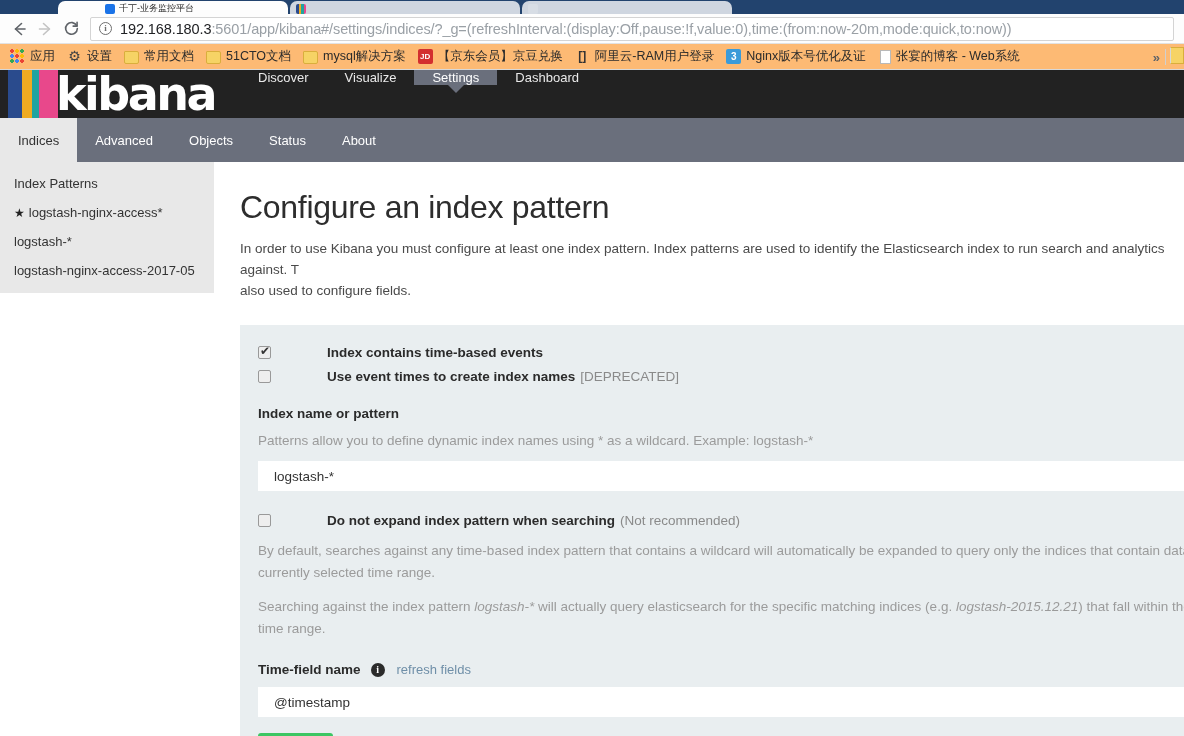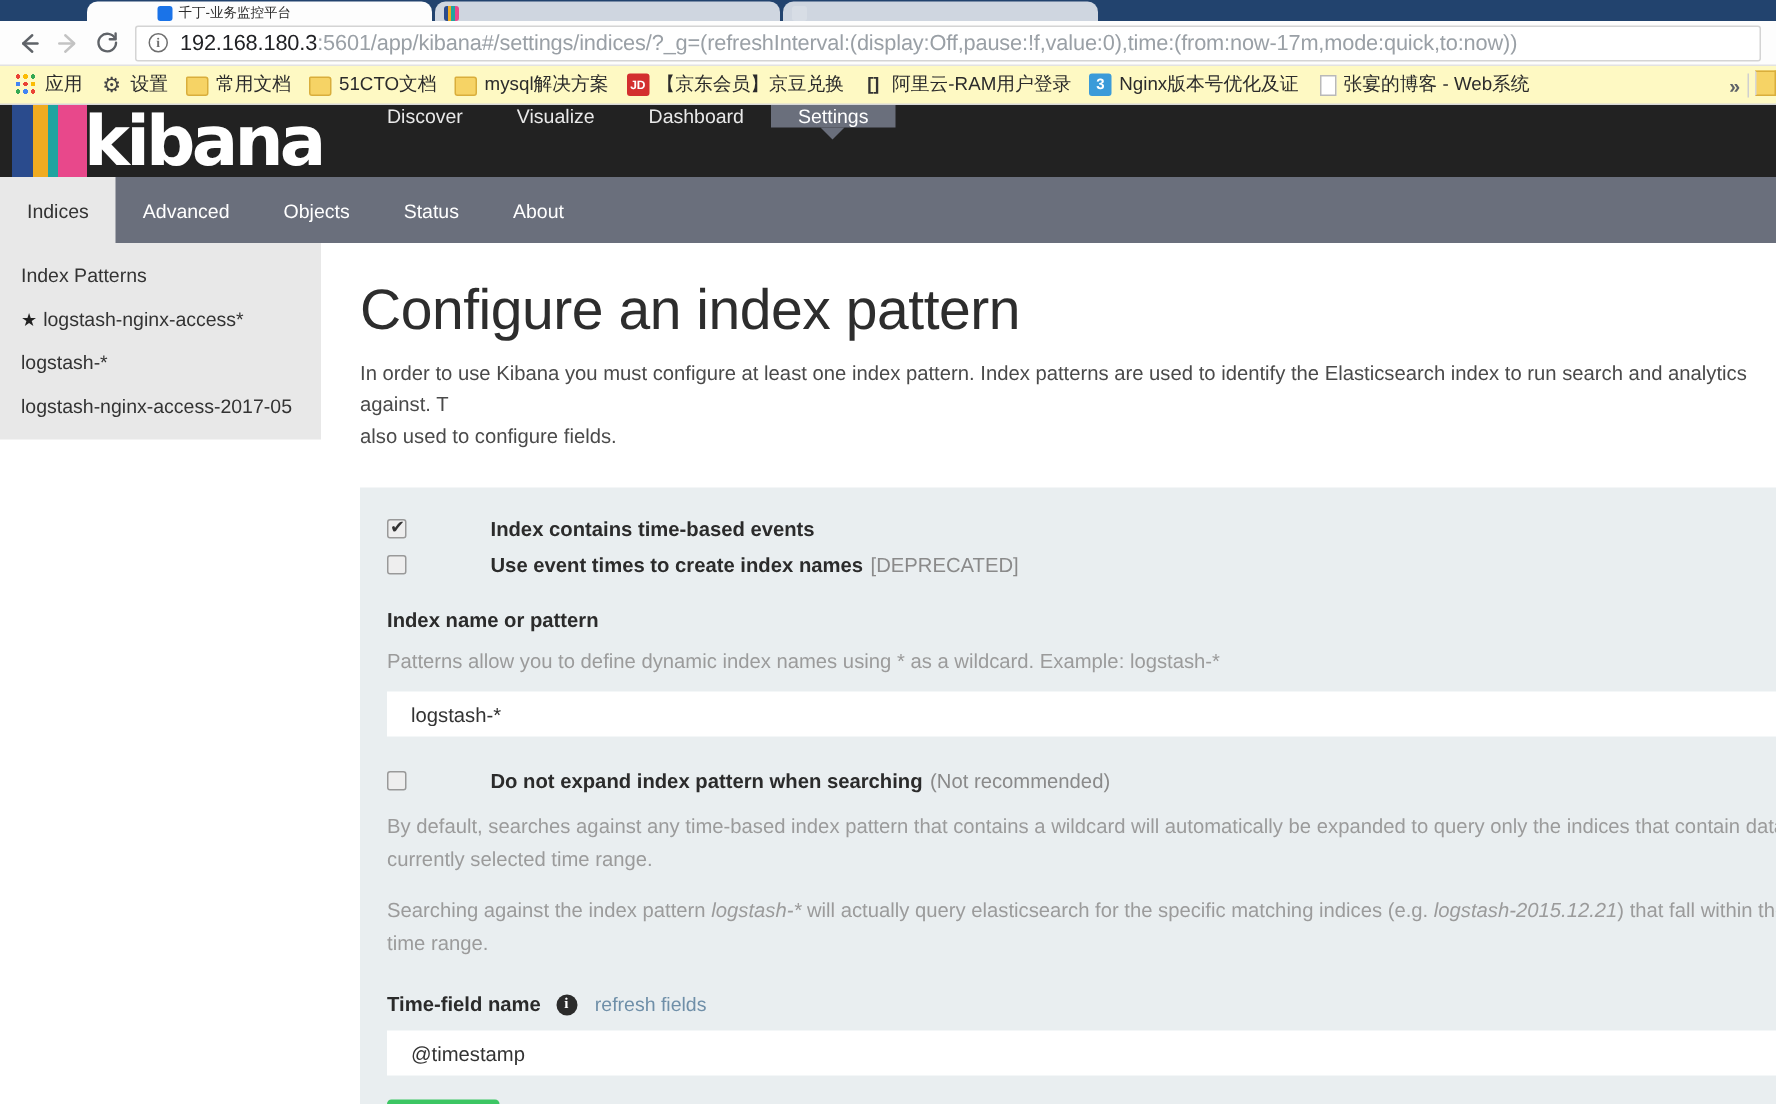--- a/index.html
+++ b/index.html
@@ -96,21 +96,21 @@
   .url {
     font-size: 14.5px;
     color: #9aa0a6;
     letter-spacing: -0.1px;
     white-space: nowrap;
   }
   .url .host { color: #202124; }
 
   .bookmarks {
     height: 26px;
-    background: #fef9c3;
+    background: #fdba74;
     display: flex;
     align-items: center;
     padding: 0 4px;
     border-bottom: 1px solid #d8d8d8;
     overflow: hidden;
     position: relative;
   }
   .bm {
     display: flex;
     align-items: center;
@@ -269,21 +269,21 @@
 
   .kb-main {
     flex: 1;
     background: #fff;
     padding: 26px 0 0 26px;
     overflow: hidden;
     position: relative;
   }
 
   h1.page-title {
-    font-size: 38px;
+    font-size: 32px;
     font-weight: normal;
     color: #2d2d2d;
     line-height: 38px;
     margin-bottom: 12px;
     letter-spacing: -0.3px;
   }
   p.intro {
     font-size: 13.5px;
     color: #4a4a4a;
     line-height: 21px;
@@ -428,21 +428,21 @@
     </div>
     <div class="nav-btn reload">
       <svg width="17" height="17" viewBox="0 0 18 18" aria-hidden="true">
           <path d="M14.6 6.2A6.2 6.2 0 1 0 15.2 9" fill="none" stroke="#5f6368" stroke-width="1.7" stroke-linecap="round"></path>
           <path d="M14.9 2.4v4.1h-4.1" fill="none" stroke="#5f6368" stroke-width="1.7" stroke-linecap="round" stroke-linejoin="round"></path>
         </svg>
     </div>
 
     <div class="omnibox">
       <span class="info-icon">i</span>
-      <span class="url"><span class="host">192.168.180.3</span><span>:5601/app/kibana#/settings/indices/?_g=(refreshInterval:(display:Off,pause:!f,value:0),time:(from:now-17m,mode:quick,to:now))</span></span>
+      <span class="url"><span class="host">192.168.180.3</span><span>:5601/app/kibana#/settings/indices/?_g=(refreshInterval:(display:Off,pause:!f,value:0),time:(from:now-20m,mode:quick,to:now))</span></span>
     </div>
   </div>
 
   <div class="bookmarks">
     <div class="bm">
       <span class="bm-ico ico-apps"></span>
       <span>应用</span>
     </div>
     <div class="bm">
       <span class="bm-ico ico-gear">⚙</span>
@@ -490,25 +490,25 @@
         <div class="kb-bars"></div>
         <div class="kb-wordmark">kibana</div>
       </div>
       <div class="kb-tabs">
         <div class="kb-tab">
             <span>Discover</span>
           </div>
         <div class="kb-tab">
             <span>Visualize</span>
           </div>
+        <div class="kb-tab active">
+            <span>Settings</span>
+          </div>
         <div class="kb-tab">
             <span>Dashboard</span>
-          </div>
-        <div class="kb-tab active">
-            <span>Settings</span>
           </div>
       </div>
     </div>
 
     <div class="kb-subnav">
       <div class="kb-subtab active">
           <span>Indices</span>
         </div>
       <div class="kb-subtab">
           <span>Advanced</span>

